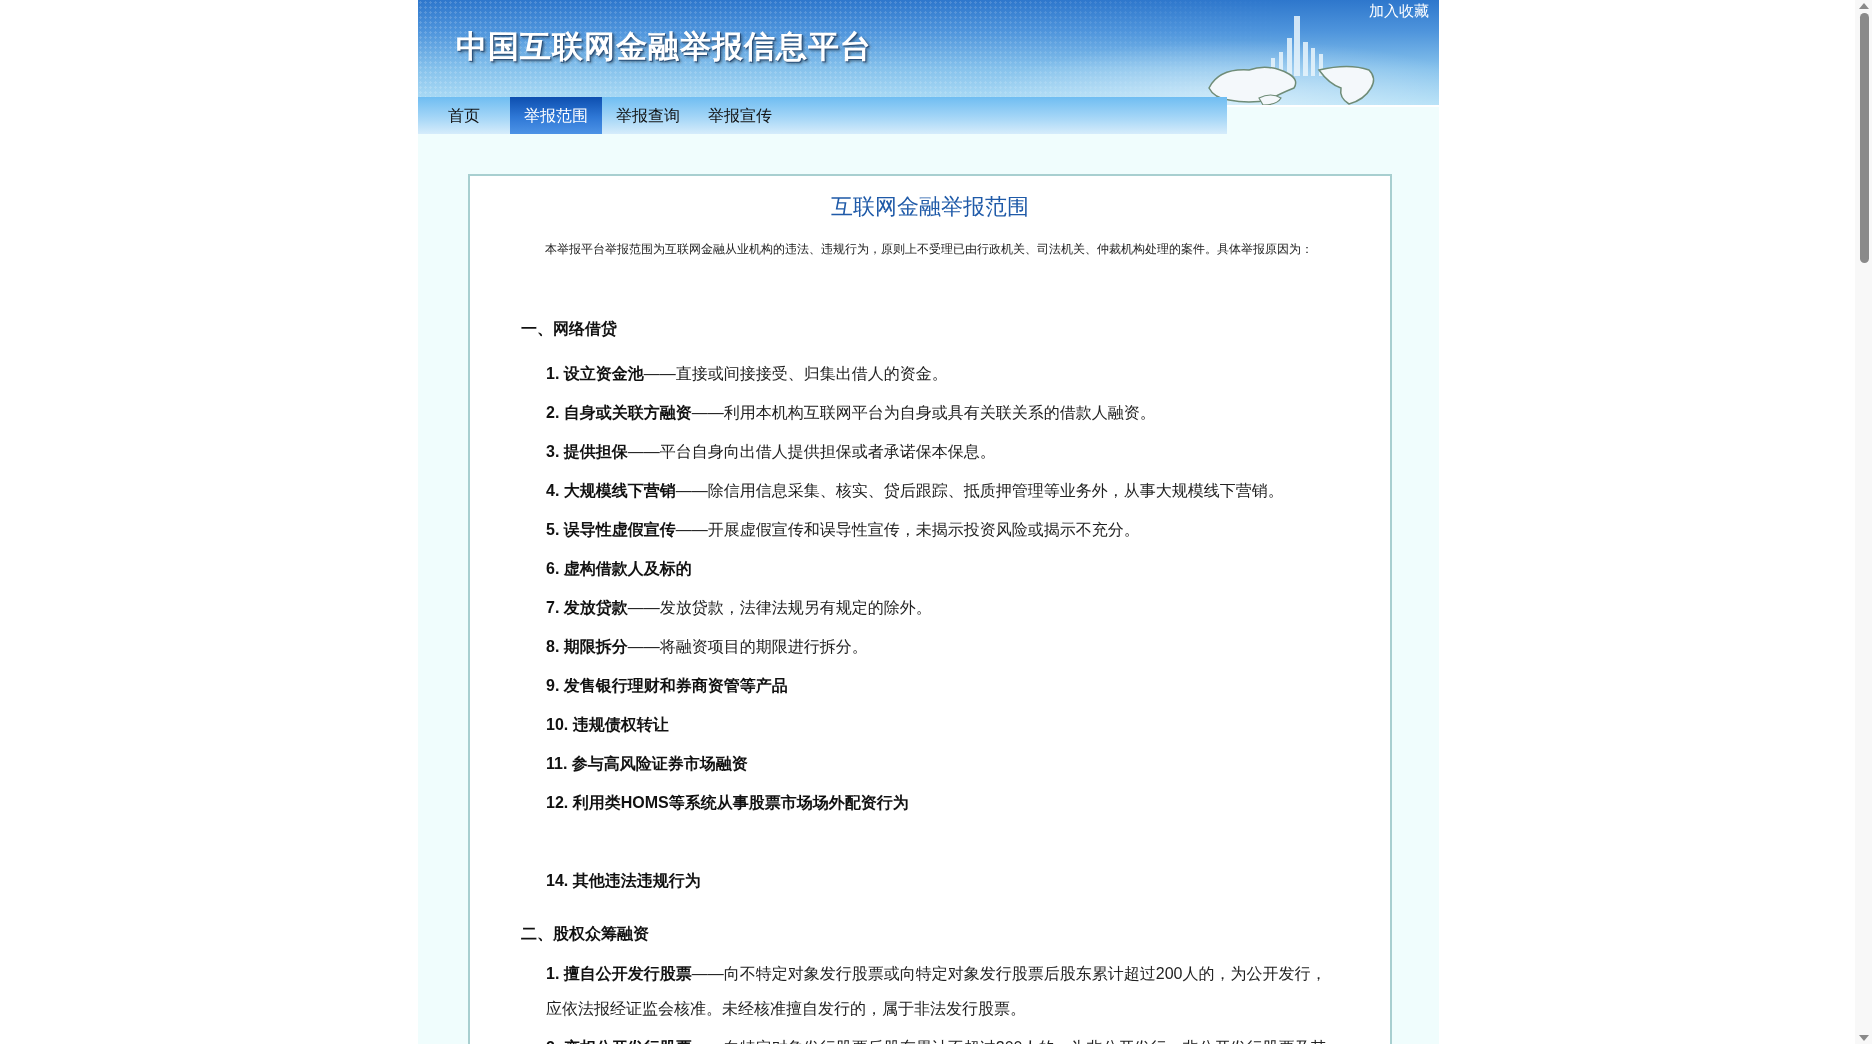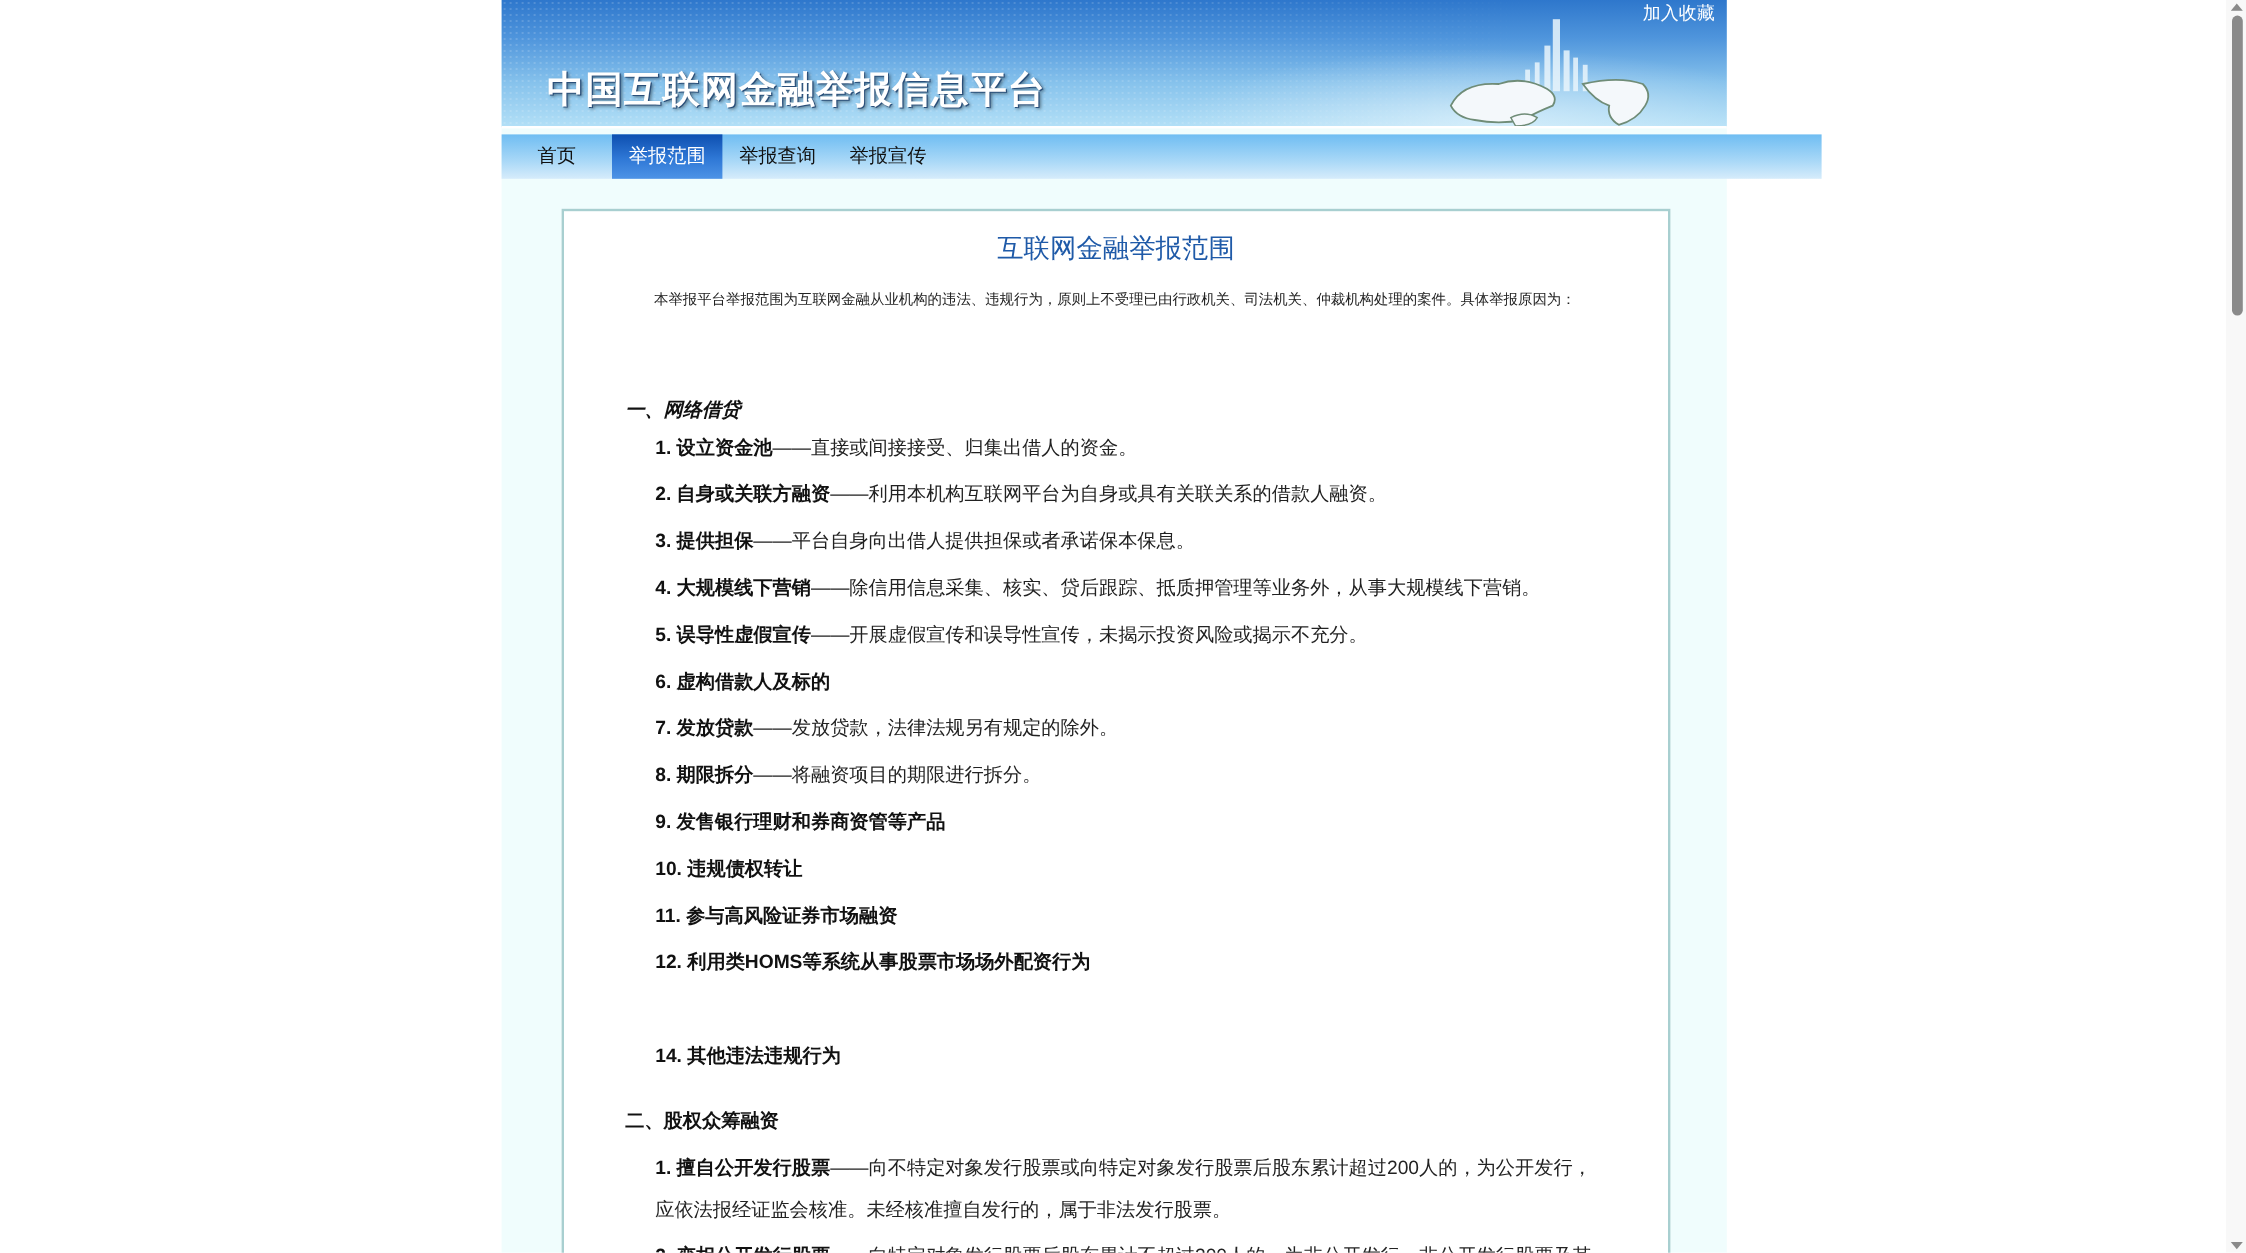--- a/index.html
+++ b/index.html
@@ -27,30 +27,29 @@
   }
   .header .swoosh {
     position:absolute; right:-60px; top:40px; width:520px; height:120px;
     border-radius:50%;
     background:radial-gradient(ellipse at center, rgba(255,255,255,0.45) 0%, rgba(255,255,255,0) 70%);
   }
   .site-title {
     position:absolute; left:38px; top:26px;
     font-size:31px; font-weight:bold; color:#ffffff; letter-spacing:1px;
     text-shadow:1px 1px 0 #2a4f7a, 2px 2px 3px rgba(0,0,0,0.45);
-    margin-top:28px;
   }
   .bookmark {
     position:absolute; right:10px; top:2px; font-size:15px; color:#ffffff;
     cursor:pointer;
   }
   .city { position:absolute; right:60px; top:8px; width:180px; height:98px; }
   .header-line { position:absolute; left:0; top:105px; width:1021px; height:2px; background:#ffffff; }
   .nav {
-    position:absolute; left:0; top:112px; width:1100px; height:37px;
+    position:absolute; left:0; top:97px; width:809px; height:37px;
     background:linear-gradient(180deg,#6fbdf2 0%,#a9d8f7 60%,#d6ecfb 100%);
   }
   .nav-item {
     position:absolute; top:0; height:37px; line-height:37px;
     font-size:16px; color:#111111; text-align:center; cursor:pointer;
   }
   .nav-item.active {
     color:#ffffff;
     background:linear-gradient(180deg,#0d4fb0 0%,#2f78d6 55%,#4d93e6 100%);
   }
@@ -116,21 +115,21 @@
     <div class="nav-item" style="left:0;width:92px;">首页</div>
     <div class="nav-item active" style="left:92px;width:92px;">举报范围</div>
     <div class="nav-item" style="left:184px;width:92px;">举报查询</div>
     <div class="nav-item" style="left:276px;width:92px;">举报宣传</div>
   </div>
 
   <div class="card">
     <div class="card-title">互联网金融举报范围</div>
     <p class="intro">本举报平台举报范围为互联网金融从业机构的违法、违规行为，原则上不受理已由行政机关、司法机关、仲裁机构处理的案件。具体举报原因为：</p>
 
-    <div class="section-head" style="top:156px;font-style:italic;">一、网络借贷</div>
+    <div class="section-head" style="top:143px;">一、网络借贷</div>
 
     <div class="item" style="top:180px;"><b>1. 设立资金池</b><span>——直接或间接接受、归集出借人的资金。</span></div>
     <div class="item" style="top:219px;"><b>2. 自身或关联方融资</b><span>——利用本机构互联网平台为自身或具有关联关系的借款人融资。</span></div>
     <div class="item" style="top:258px;"><b>3. 提供担保</b><span>——平台自身向出借人提供担保或者承诺保本保息。</span></div>
     <div class="item" style="top:297px;"><b>4. 大规模线下营销</b><span>——除信用信息采集、核实、贷后跟踪、抵质押管理等业务外，从事大规模线下营销。</span></div>
     <div class="item" style="top:336px;"><b>5. 误导性虚假宣传</b><span>——开展虚假宣传和误导性宣传，未揭示投资风险或揭示不充分。</span></div>
     <div class="item" style="top:375px;"><b>6. 虚构借款人及标的</b><span></span></div>
     <div class="item" style="top:414px;"><b>7. 发放贷款</b><span>——发放贷款，法律法规另有规定的除外。</span></div>
     <div class="item" style="top:453px;"><b>8. 期限拆分</b><span>——将融资项目的期限进行拆分。</span></div>
     <div class="item" style="top:492px;"><b>9. 发售银行理财和券商资管等产品</b><span></span></div>

